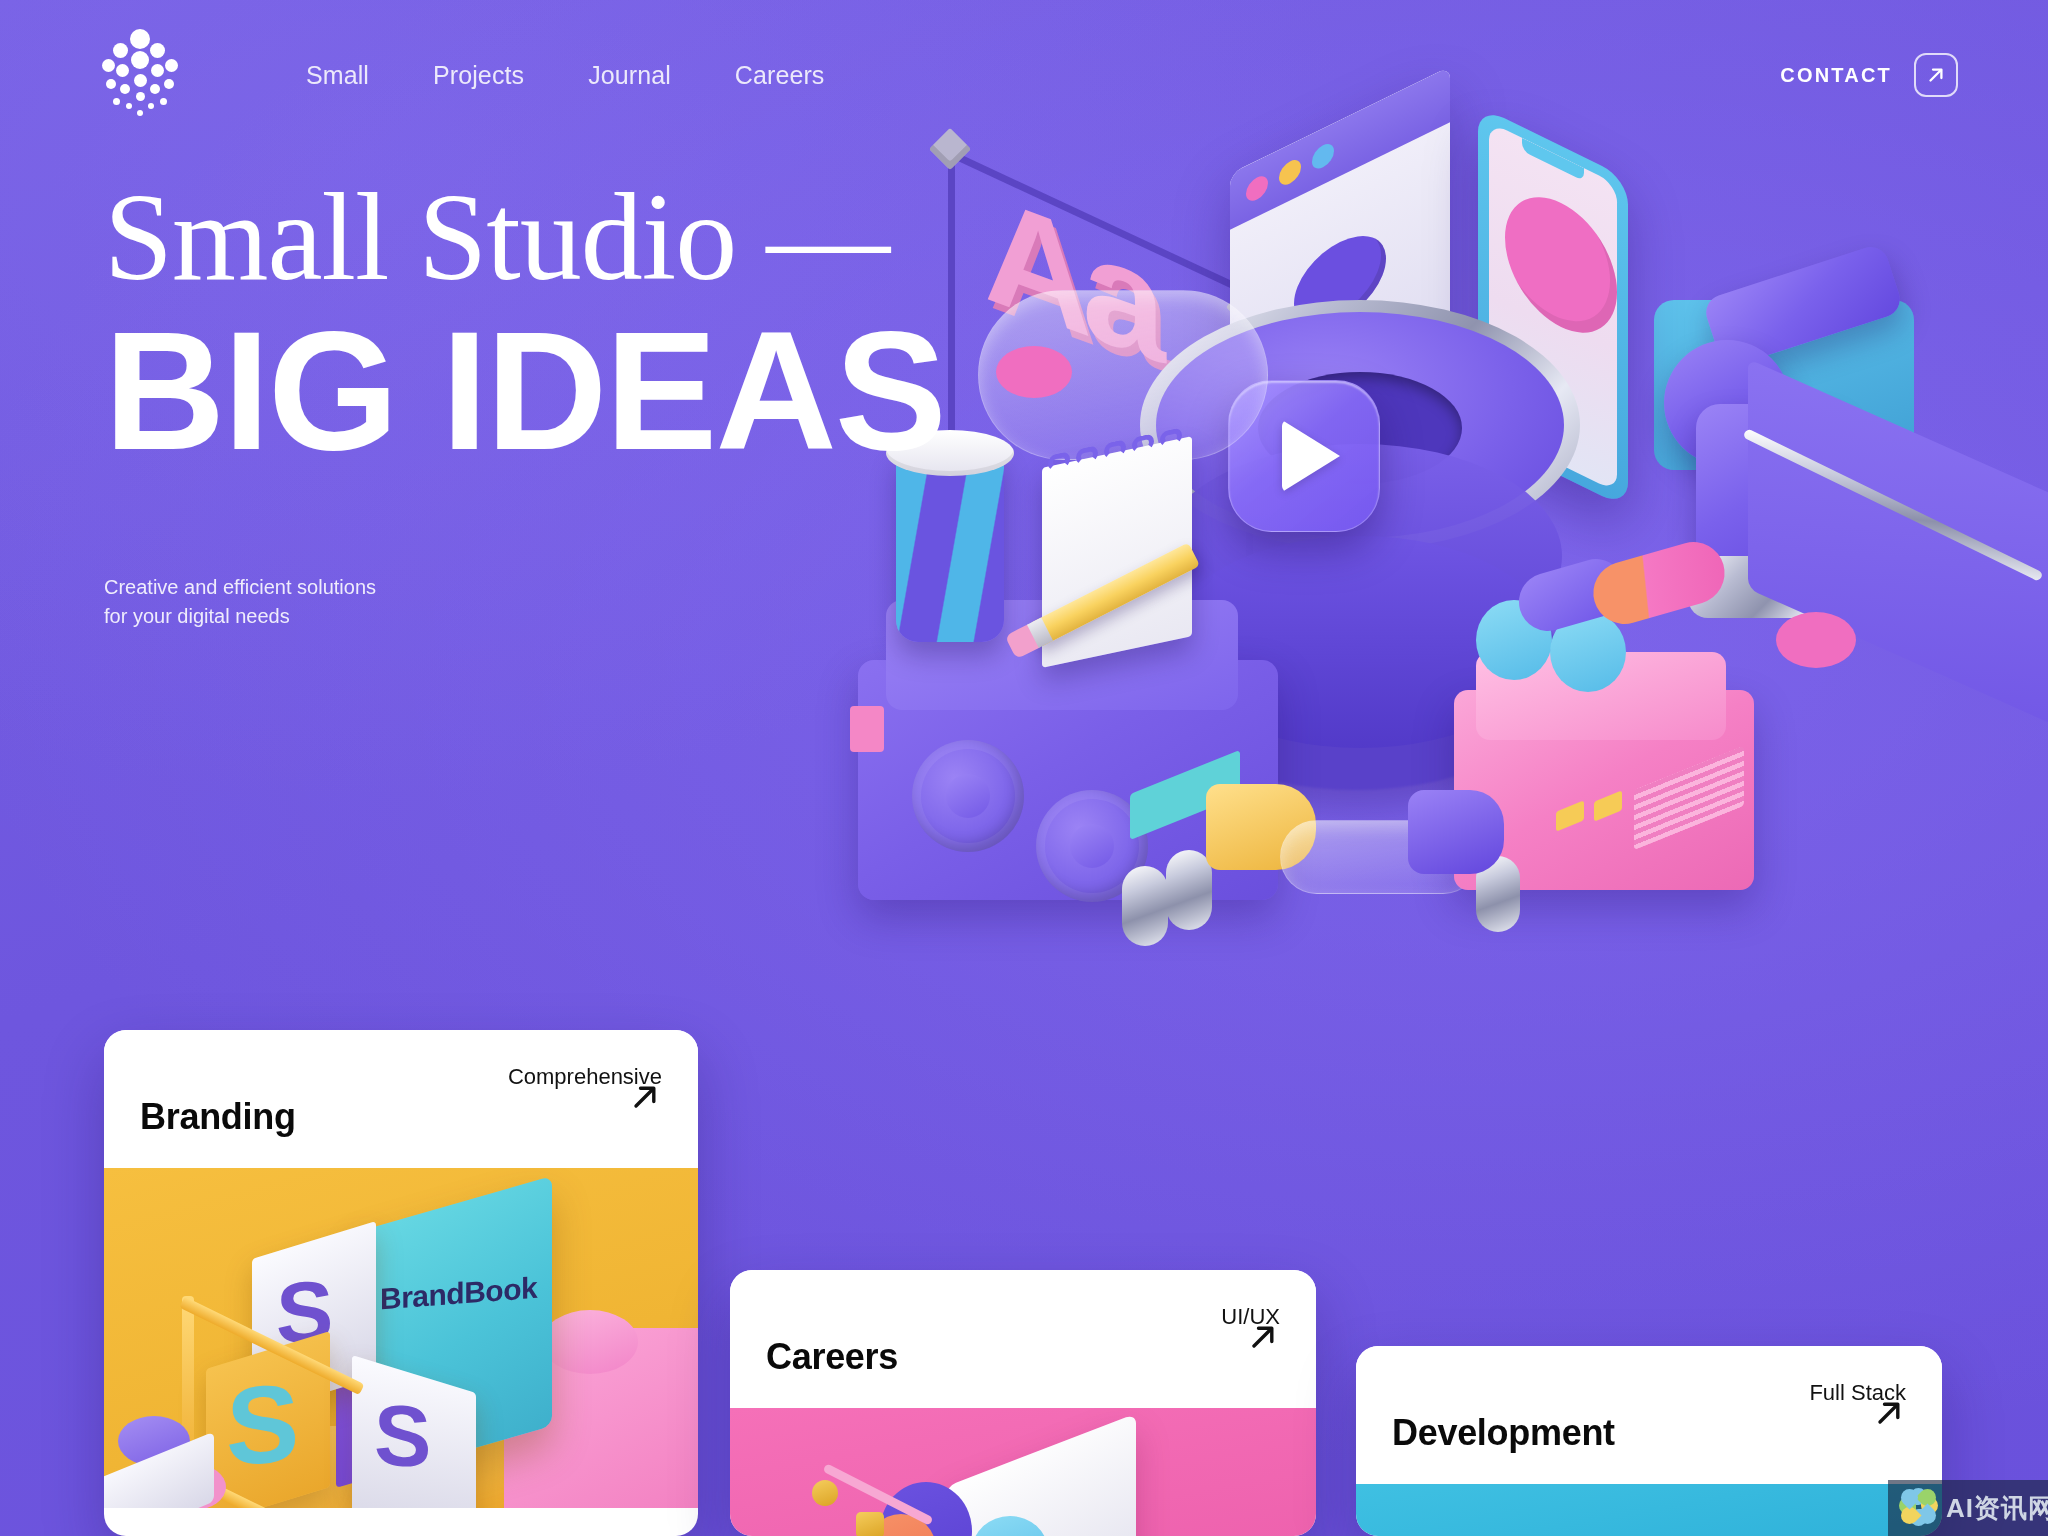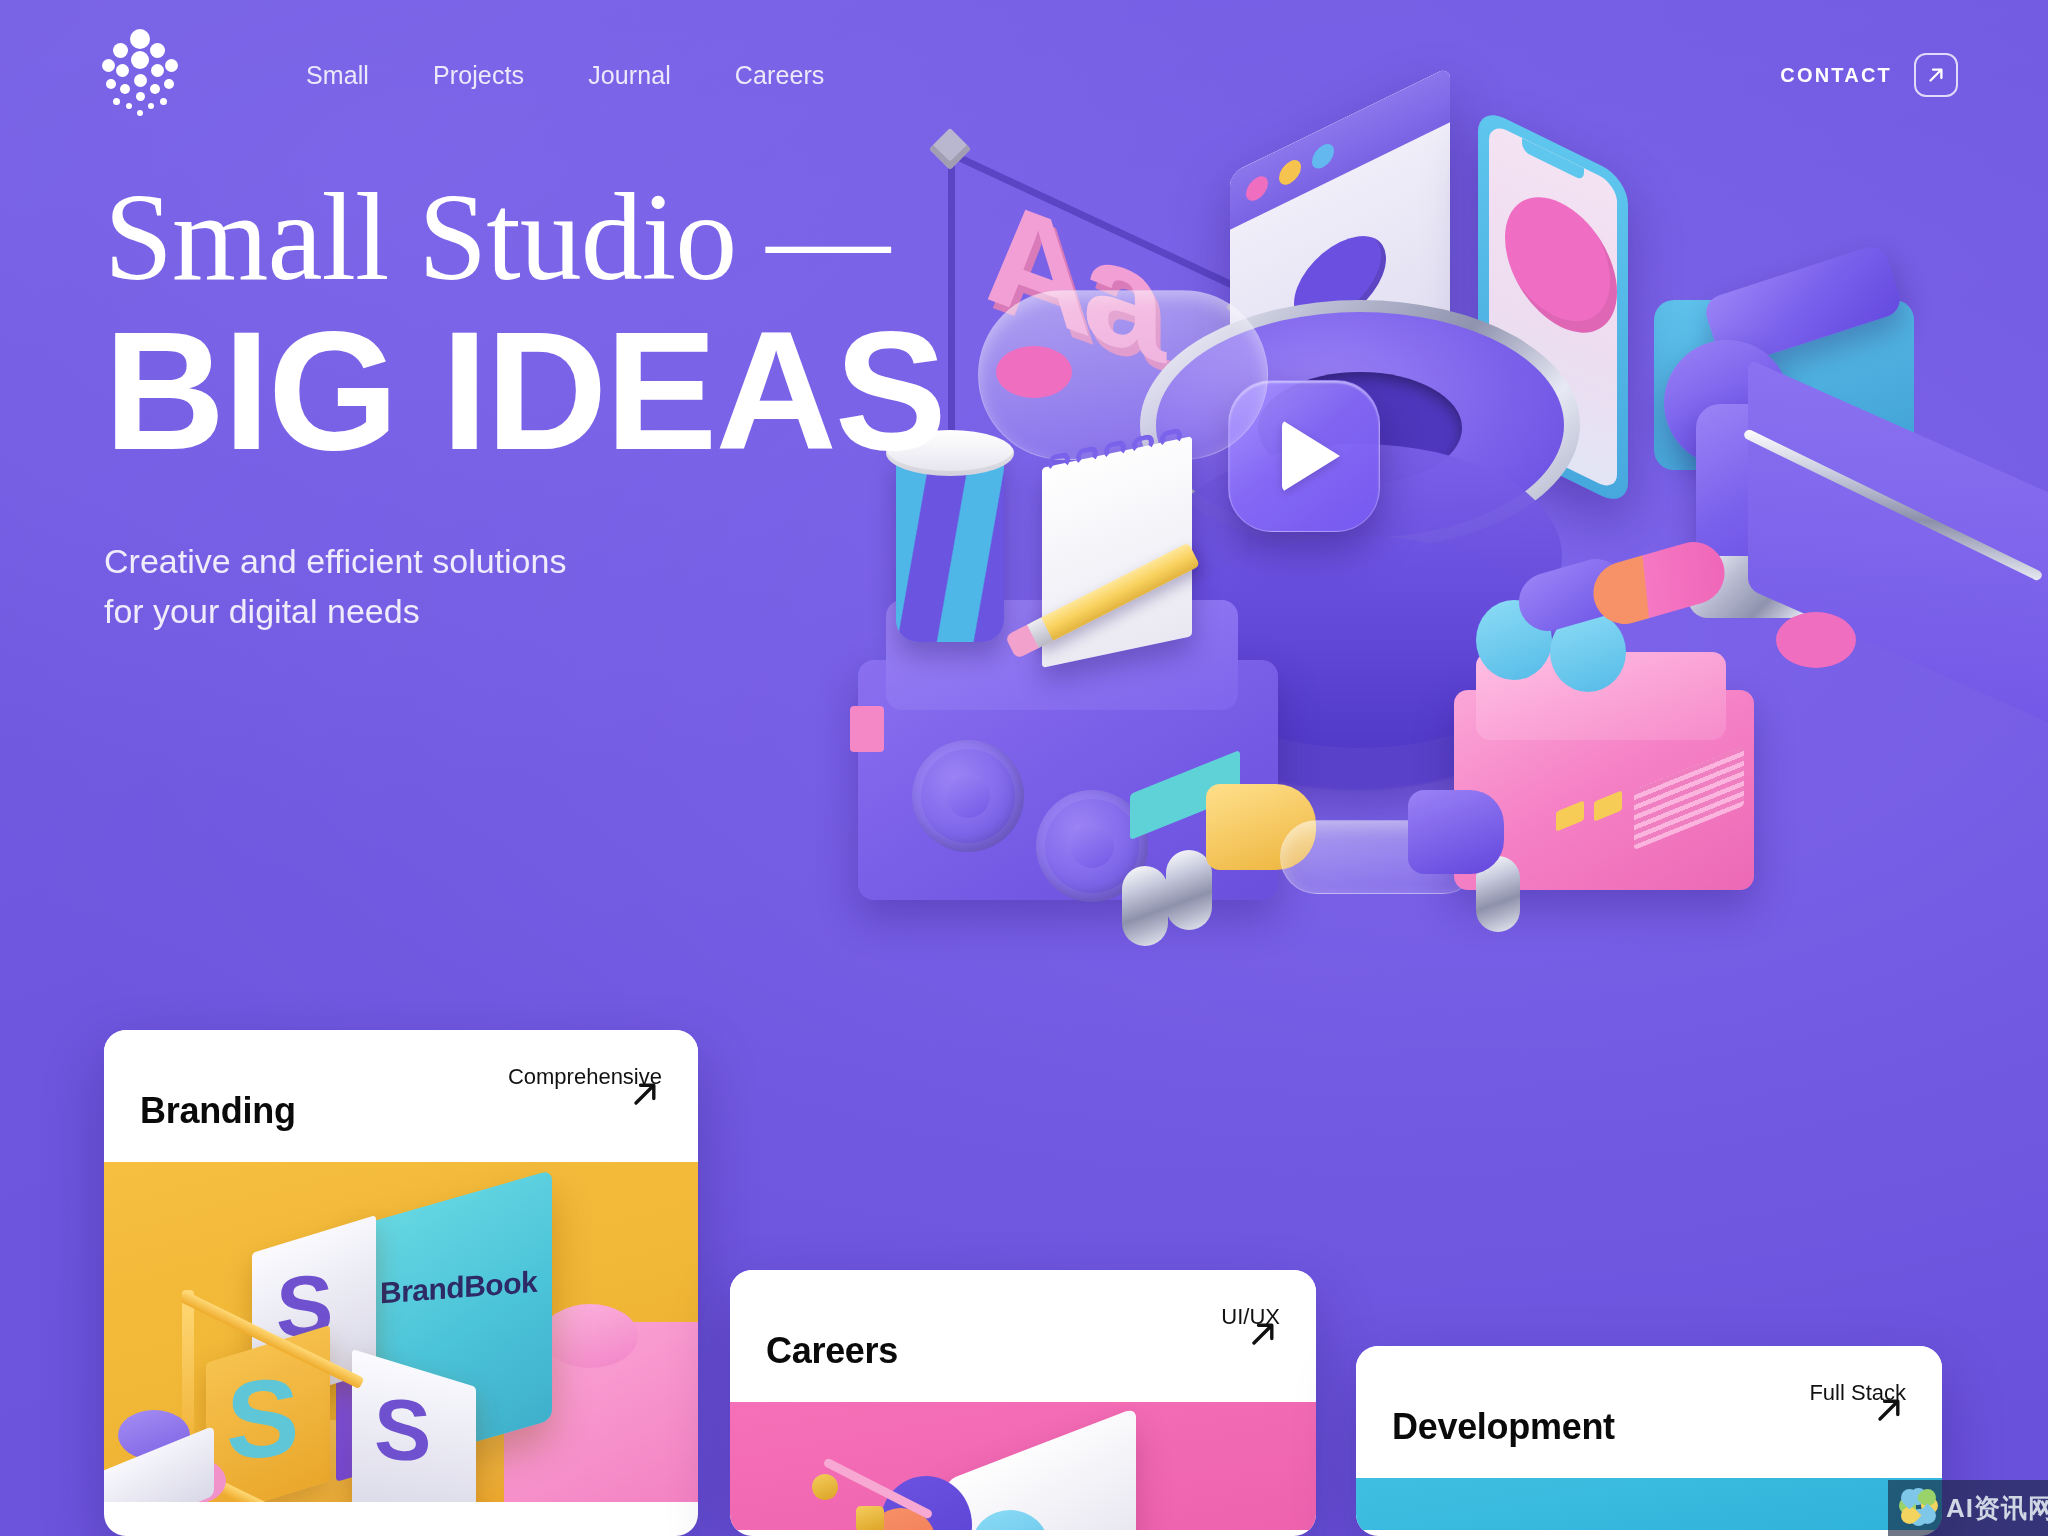--- a/index.html
+++ b/index.html
@@ -50,21 +50,21 @@
   .hero { position:absolute; left:104px; top:176px; z-index:30; }
   .h-line1 {
     color:#fff; font-size:124px; line-height:1.0; font-weight:400;
     letter-spacing:-1px; white-space:nowrap;font-family:Liberation Serif, serif;
   }
   .h-line2 {
     color:#fff; font-size:168px; line-height:1.02; font-weight:bold;
     letter-spacing:-2px; margin-top:6px; white-space:nowrap;
   }
   .sub {
-    margin-top:60px; color:#efecfc; font-size:34px; line-height:1.45;
+    margin-top:96px; color:#efecfc; font-size:20px; line-height:1.45;
     font-weight:400;
   }
   .cta {
     margin-top:70px; width:352px; height:88px; border-radius:46px;
     background:linear-gradient(180deg,#fce08f 0%, #f7ce68 40%, #f1be48 100%);
     box-shadow:0 10px 26px rgba(60,30,10,.20), inset 0 2px 0 rgba(255,255,255,.75);
     display:flex; align-items:center; justify-content:center;
     border:none; cursor:pointer;
     color:#7a3c15; font-size:25px; font-weight:bold; letter-spacing:2px;
   }
@@ -236,21 +236,21 @@
   }
 
   
   .card {
     position:absolute; border-radius:22px; overflow:hidden;
     background:#fff; box-shadow:0 26px 60px rgba(30,10,90,.28);
     z-index:50;
   }
   .card-head { padding:34px 36px 30px; position:relative; background:#fff; }
   .card-kicker { font-size:22px; color:#121212; font-weight:400;text-align:right; }
-  .card-title { font-size:36px; color:#0a0a0a; font-weight:bold; letter-spacing:-.3px; }
+  .card-title { font-size:36px; color:#0a0a0a; font-weight:bold; margin-top:6px; letter-spacing:-.3px; }
   .card-arrow { position:absolute; right:36px; top:50%; transform:translateY(-50%); }
   .card-art { position:relative; overflow:hidden; }
 
   
   .art-brand { background:linear-gradient(165deg,#f6bf3f 0%, #f0b534 60%, #eaa92b 100%); }
   .book {
     position:absolute; width:196px; height:250px; border-radius:3px 10px 10px 3px;
     background:linear-gradient(160deg,#67d8e3 0%, #4bc3d8 55%, #3fb0cc 100%);
     transform:skewY(-16deg);
     box-shadow:0 20px 38px rgba(120,70,0,.32);

